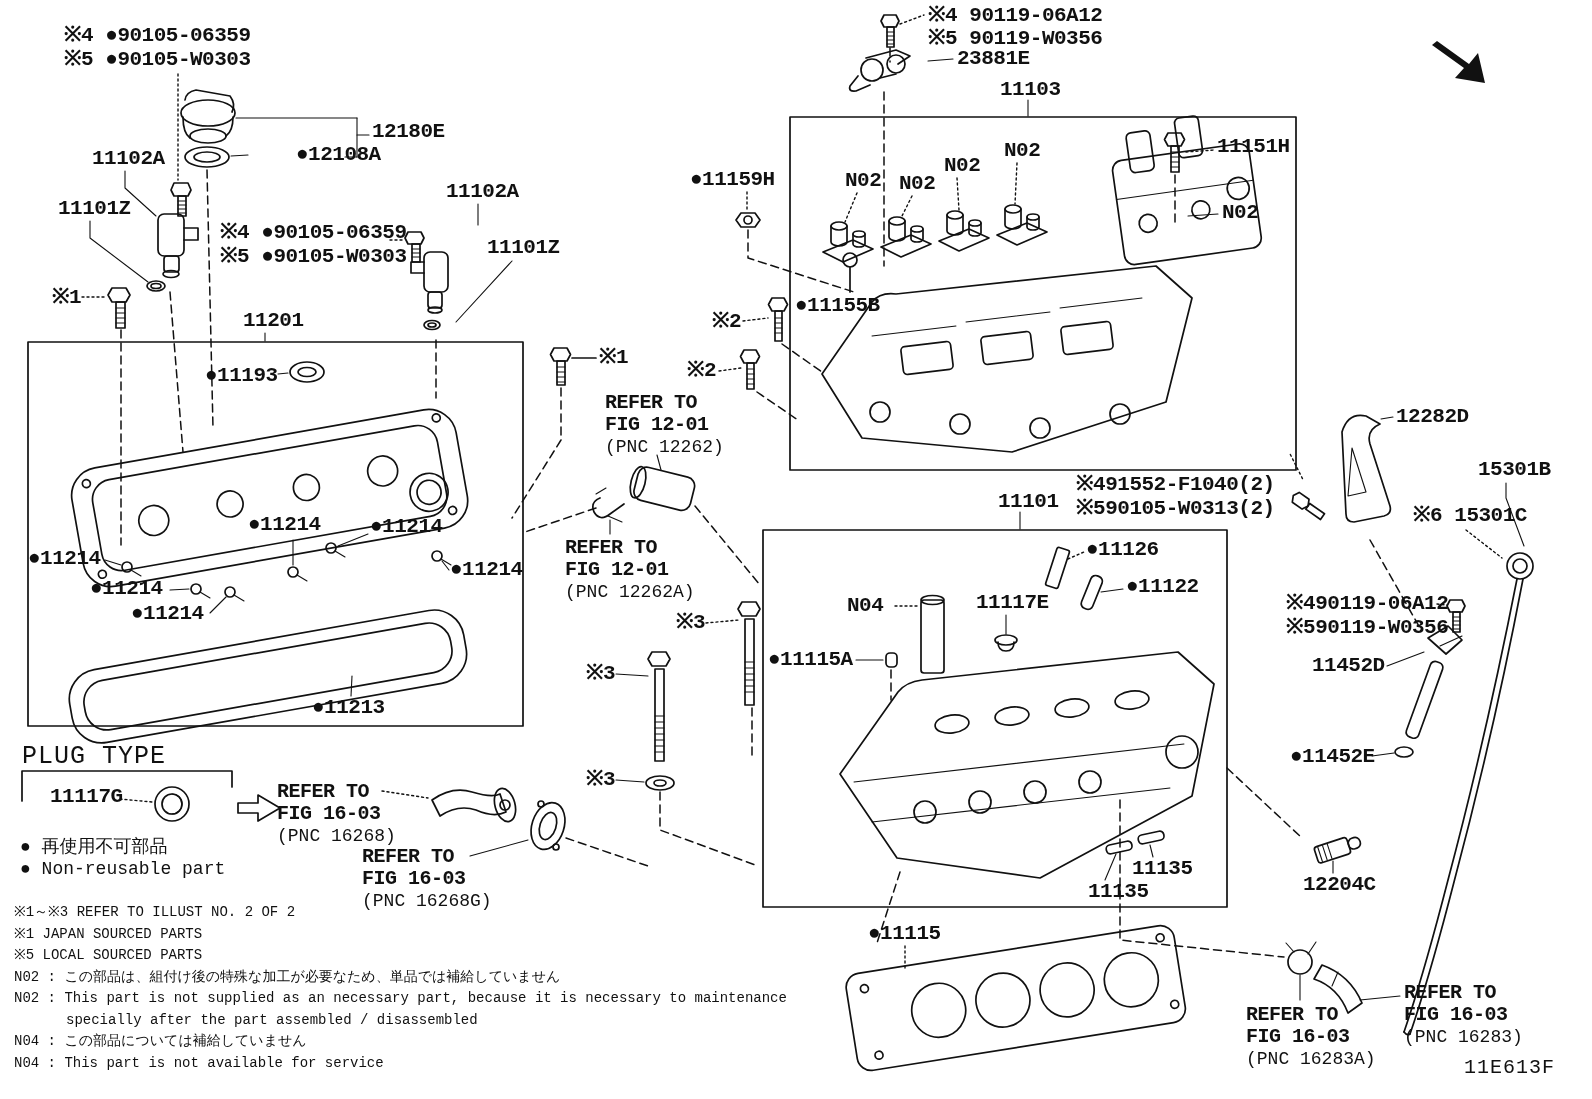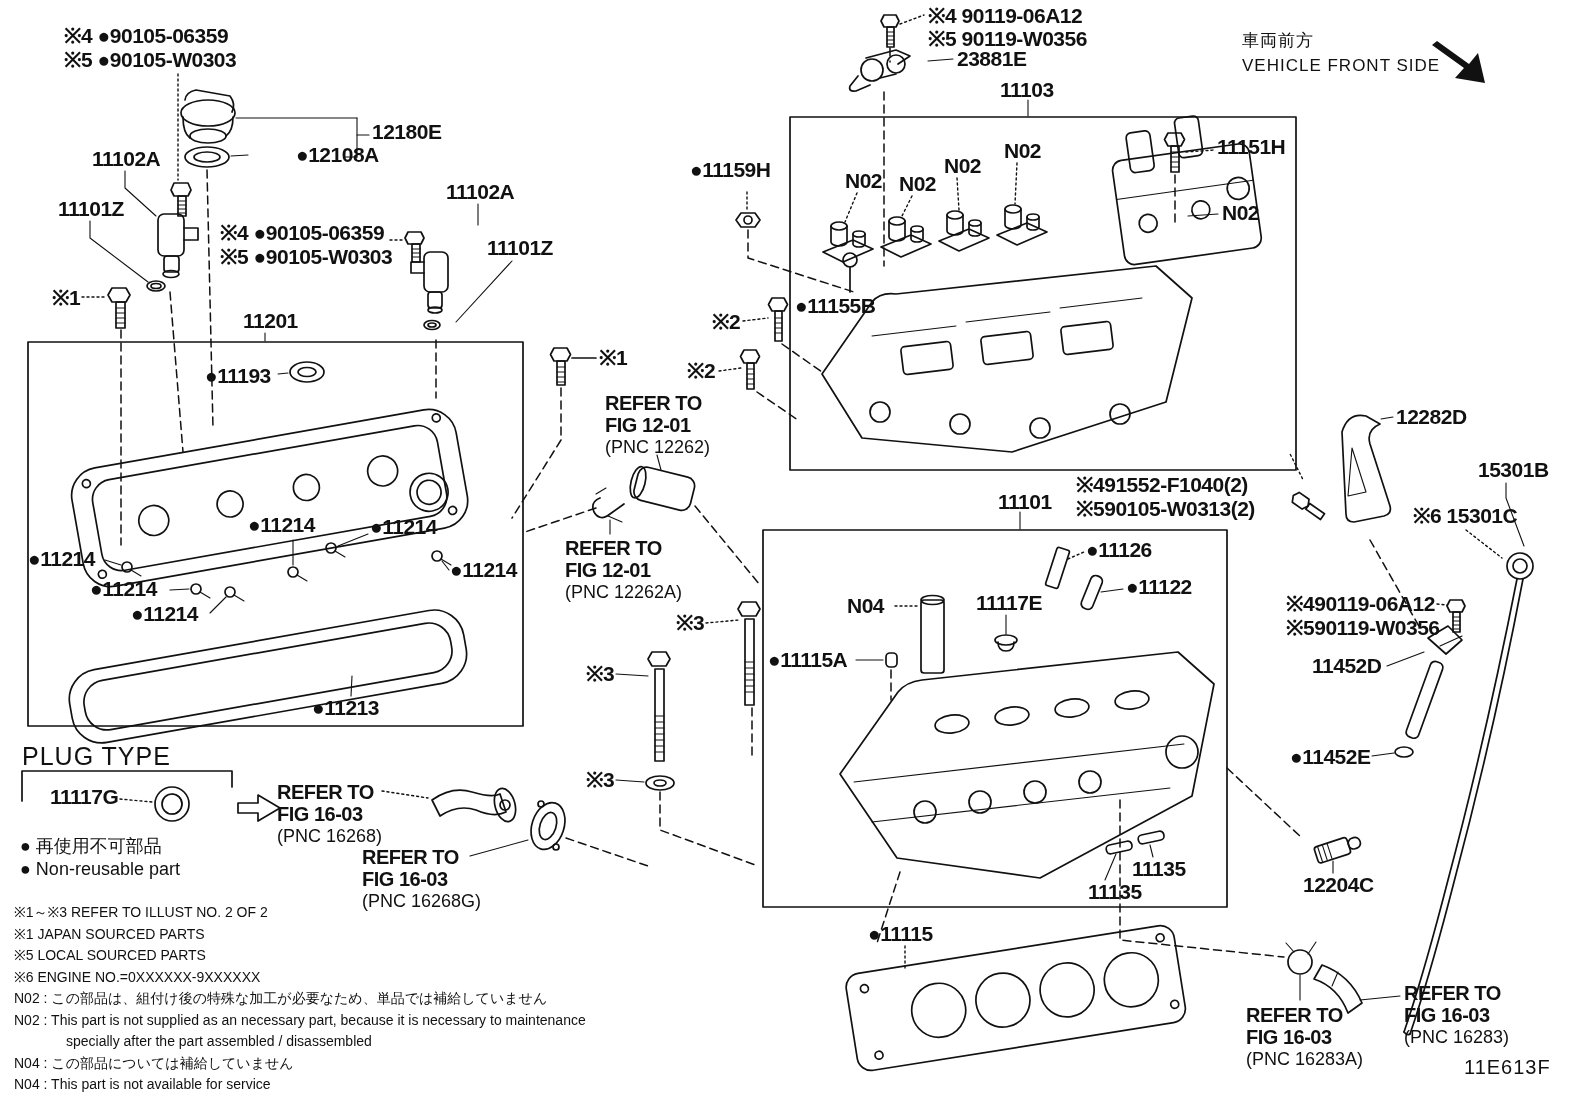--- a/index.html
+++ b/index.html
@@ -1,17 +1,17 @@
 <!DOCTYPE html>
 <html><head>
 <meta charset="utf-8">
 <style>
   html,body{margin:0;padding:0;background:#fff}
   .canvas{position:relative;width:1592px;height:1099px;background:#fff;overflow:hidden;
-          font-family:Liberation Sans, sans-serif;color:#111}
+          font-family:Liberation Mono, monospace;color:#111}
   svg.art{position:absolute;left:0;top:0}
   .ln{fill:none;stroke:#111;stroke-width:1.7;stroke-linecap:round;stroke-linejoin:round}
   .thin{stroke-width:1.1}
   .dash{stroke-dasharray:8 5;stroke-width:1.5}
   .dot{stroke-dasharray:2 3;stroke-width:1.4}
   .fillb{fill:#111;stroke:none}
   .pl{position:absolute;font-weight:bold;font-size:21px;letter-spacing:-0.5px;white-space:nowrap;line-height:20px}
   .refer{position:absolute;white-space:nowrap;line-height:22px}
   .refer .rline{font-weight:bold;font-size:20px;letter-spacing:-0.5px}
   .refer .rpnc{font-size:18px;font-weight:normal}
@@ -481,21 +481,21 @@
       <div class="pl" style="left: 487px; top: 238px;">11101Z</div>
       <div class="pl" style="left: 52px; top: 288px;">※1</div>
       <div class="pl" style="left: 243px; top: 311px;">11201</div>
       <div class="pl" style="left: 205px; top: 366px;">●11193</div>
       <div class="pl" style="left: 599px; top: 348px;">※1</div>
       <div class="pl" style="left: 928px; top: 6px;">※4 90119-06A12</div>
       <div class="pl" style="left: 928px; top: 29px;">※5 90119-W0356</div>
       <div class="pl" style="left: 957px; top: 49px;">23881E</div>
       <div class="pl" style="left: 1000px; top: 80px;">11103</div>
       <div class="pl" style="left: 1217px; top: 137px;">11151H</div>
-      <div class="pl" style="left: 690px; top: 160px;">●11159H</div>
+      <div class="pl" style="left: 690px; top: 170px;">●11159H</div>
       <div class="pl" style="left: 845px; top: 171px;">N02</div>
       <div class="pl" style="left: 899px; top: 174px;">N02</div>
       <div class="pl" style="left: 944px; top: 156px;">N02</div>
       <div class="pl" style="left: 1004px; top: 141px;">N02</div>
       <div class="pl" style="left: 1222px; top: 203px;">N02</div>
       <div class="pl" style="left: 712px; top: 312px;">※2</div>
       <div class="pl" style="left: 687px; top: 361px;">※2</div>
       <div class="pl" style="left: 795px; top: 296px;">●11155B</div>
       <div class="pl" style="left: 998px; top: 492px;">11101</div>
       <div class="pl" style="left: 1076px; top: 475px;">※491552-F1040(2)</div>
@@ -552,35 +552,30 @@
         <div class="rline">FIG 16-03</div>
         <div class="rpnc">(PNC 16283A)</div>
       </div>
       <div class="refer" style="left: 1404px; top: 982px;">
         <div class="rline">REFER TO</div>
         <div class="rline">FIG 16-03</div>
         <div class="rpnc">(PNC 16283)</div>
       </div>
     </div>
 
-  <div class="orient">
-    <div>車両前方</div>
-    <div>VEHICLE FRONT SIDE</div>
-  </div>
 
   <div class="plugtype">PLUG TYPE</div>
 
   <div class="legend jp">● 再使用不可部品</div>
   <div class="legend en">● Non-reusable part</div>
 
   <div class="notes">
       <div class="note">※1～※3  REFER TO ILLUST NO. 2 OF 2</div>
       <div class="note">※1 JAPAN SOURCED PARTS</div>
       <div class="note">※5 LOCAL SOURCED PARTS</div>
-      <div class="note">※6 ENGINE NO.=0XXXXXX-9XXXXXX</div>
       <div class="note">N02 : この部品は、組付け後の特殊な加工が必要なため、単品では補給していません</div>
       <div class="note">N02 : This part is not supplied as an necessary part, because it is necessary to maintenance</div>
       <div class="note indent">specially after the part assembled / disassembled</div>
       <div class="note">N04 : この部品については補給していません</div>
       <div class="note">N04 : This part is not available for service</div>
     </div>
 
   <div class="figcode">11E613F</div>
 </div>
 

